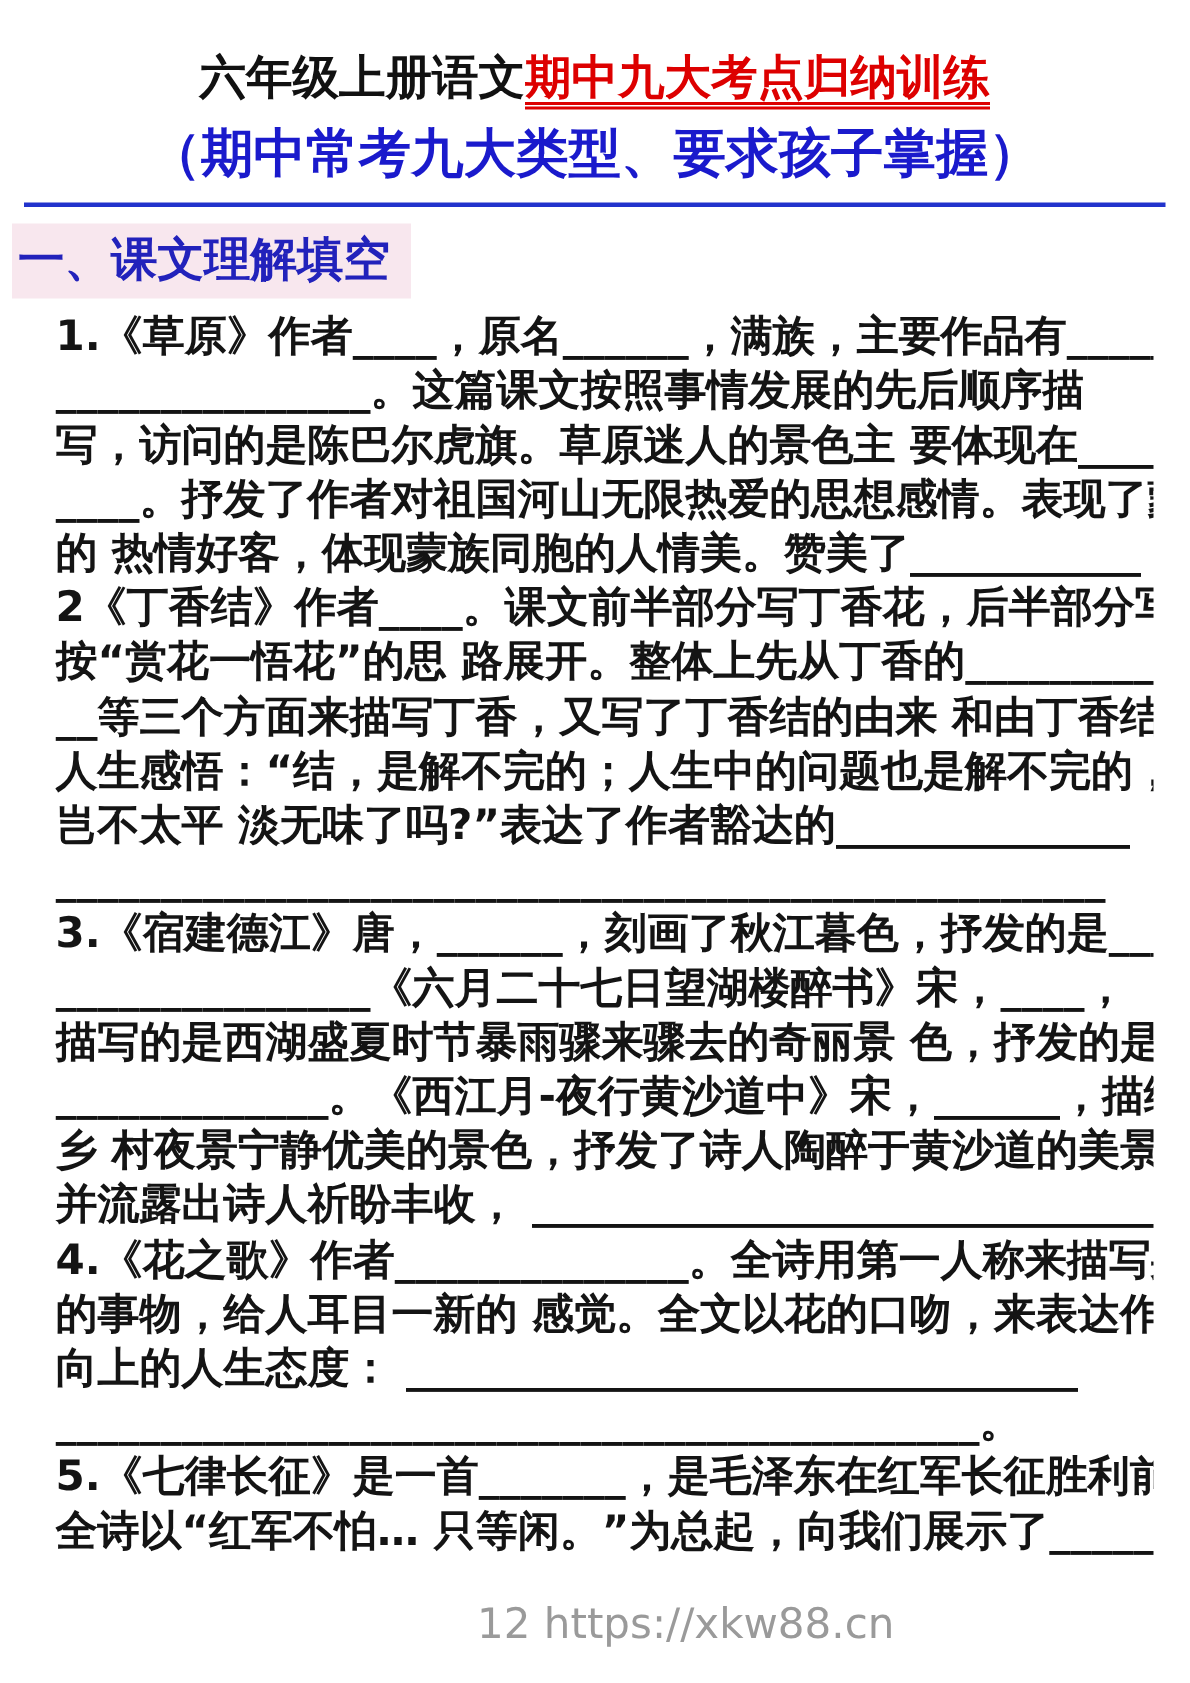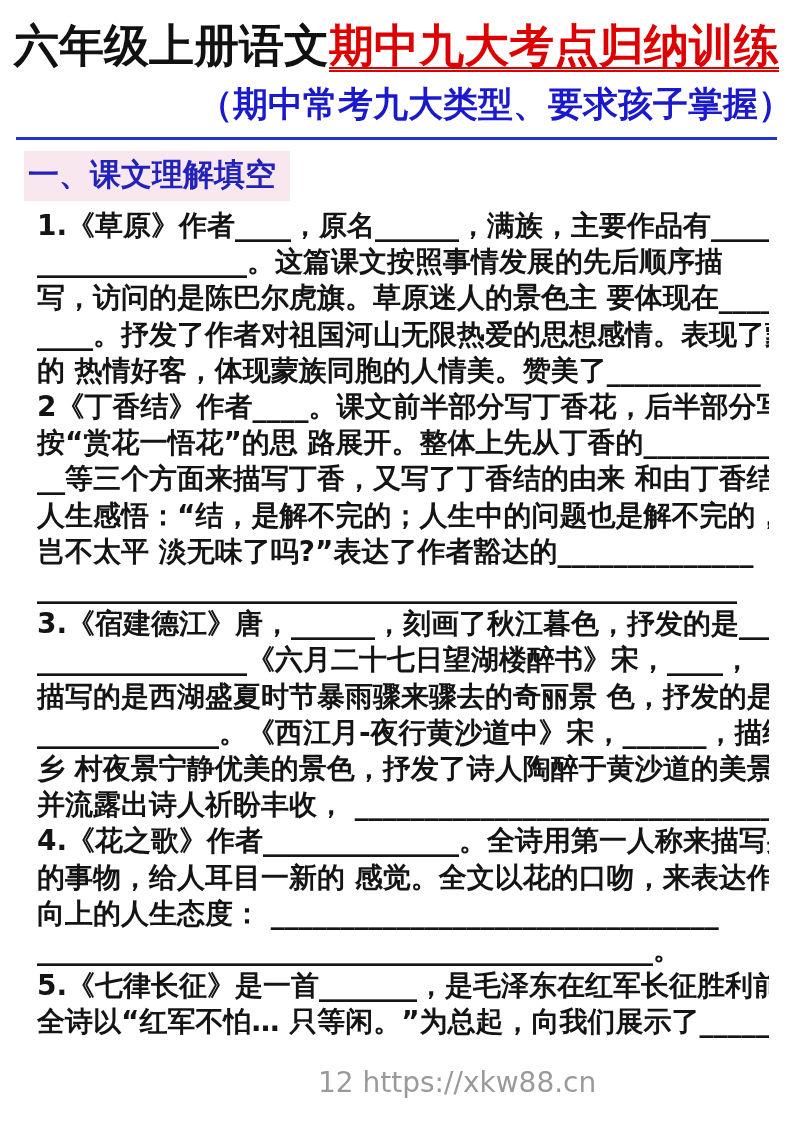--- a/index.html
+++ b/index.html
@@ -9,51 +9,51 @@
   }
   .page {
     position: relative;
     width: 793px;
     height: 1122px;
     background: #ffffff;
     overflow: hidden;
     font-family: "DejaVu Sans", "Liberation Sans", sans-serif;
   }
   .title {
-    margin-top: 19px;
+    margin-top: 34px;
     text-align: center;
-    font-size: 45px;
+    font-size: 31px;
     font-weight: bold;
     white-space: nowrap;
     letter-spacing: 0px;
     line-height: 1.2;
   }
   .title-black { color: #111111; }
   .title-red {
     color: #dd0000;
     text-decoration-line: underline;
     text-decoration-style: double;
     text-decoration-color: #dd0000;
     text-decoration-thickness: 2px;
     text-underline-offset: 6px;
   }
   .subtitle {
     margin-top: 8px;
-    text-align: right;
+    text-align: center;
     font-size: 35px;
     font-weight: bold;
     color: #1a1acc;
     white-space: nowrap;
   }
   .rule {
     margin: 9px 16px 0 16px;
     height: 3px;
     background: #2233cc;
   }
-  .section-heading-row { margin: 11px 0 0 24px; }
+  .section-heading-row { margin: 11px 0 0 8px; }
   .section-heading {
     display: inline-block;
     background: #f8e7ee;
     color: #2222bb;
     font-size: 31px;
     font-weight: bold;
     padding: 3px 14px 5px 4px;
   }
   .content {
     margin-top: 7px;

